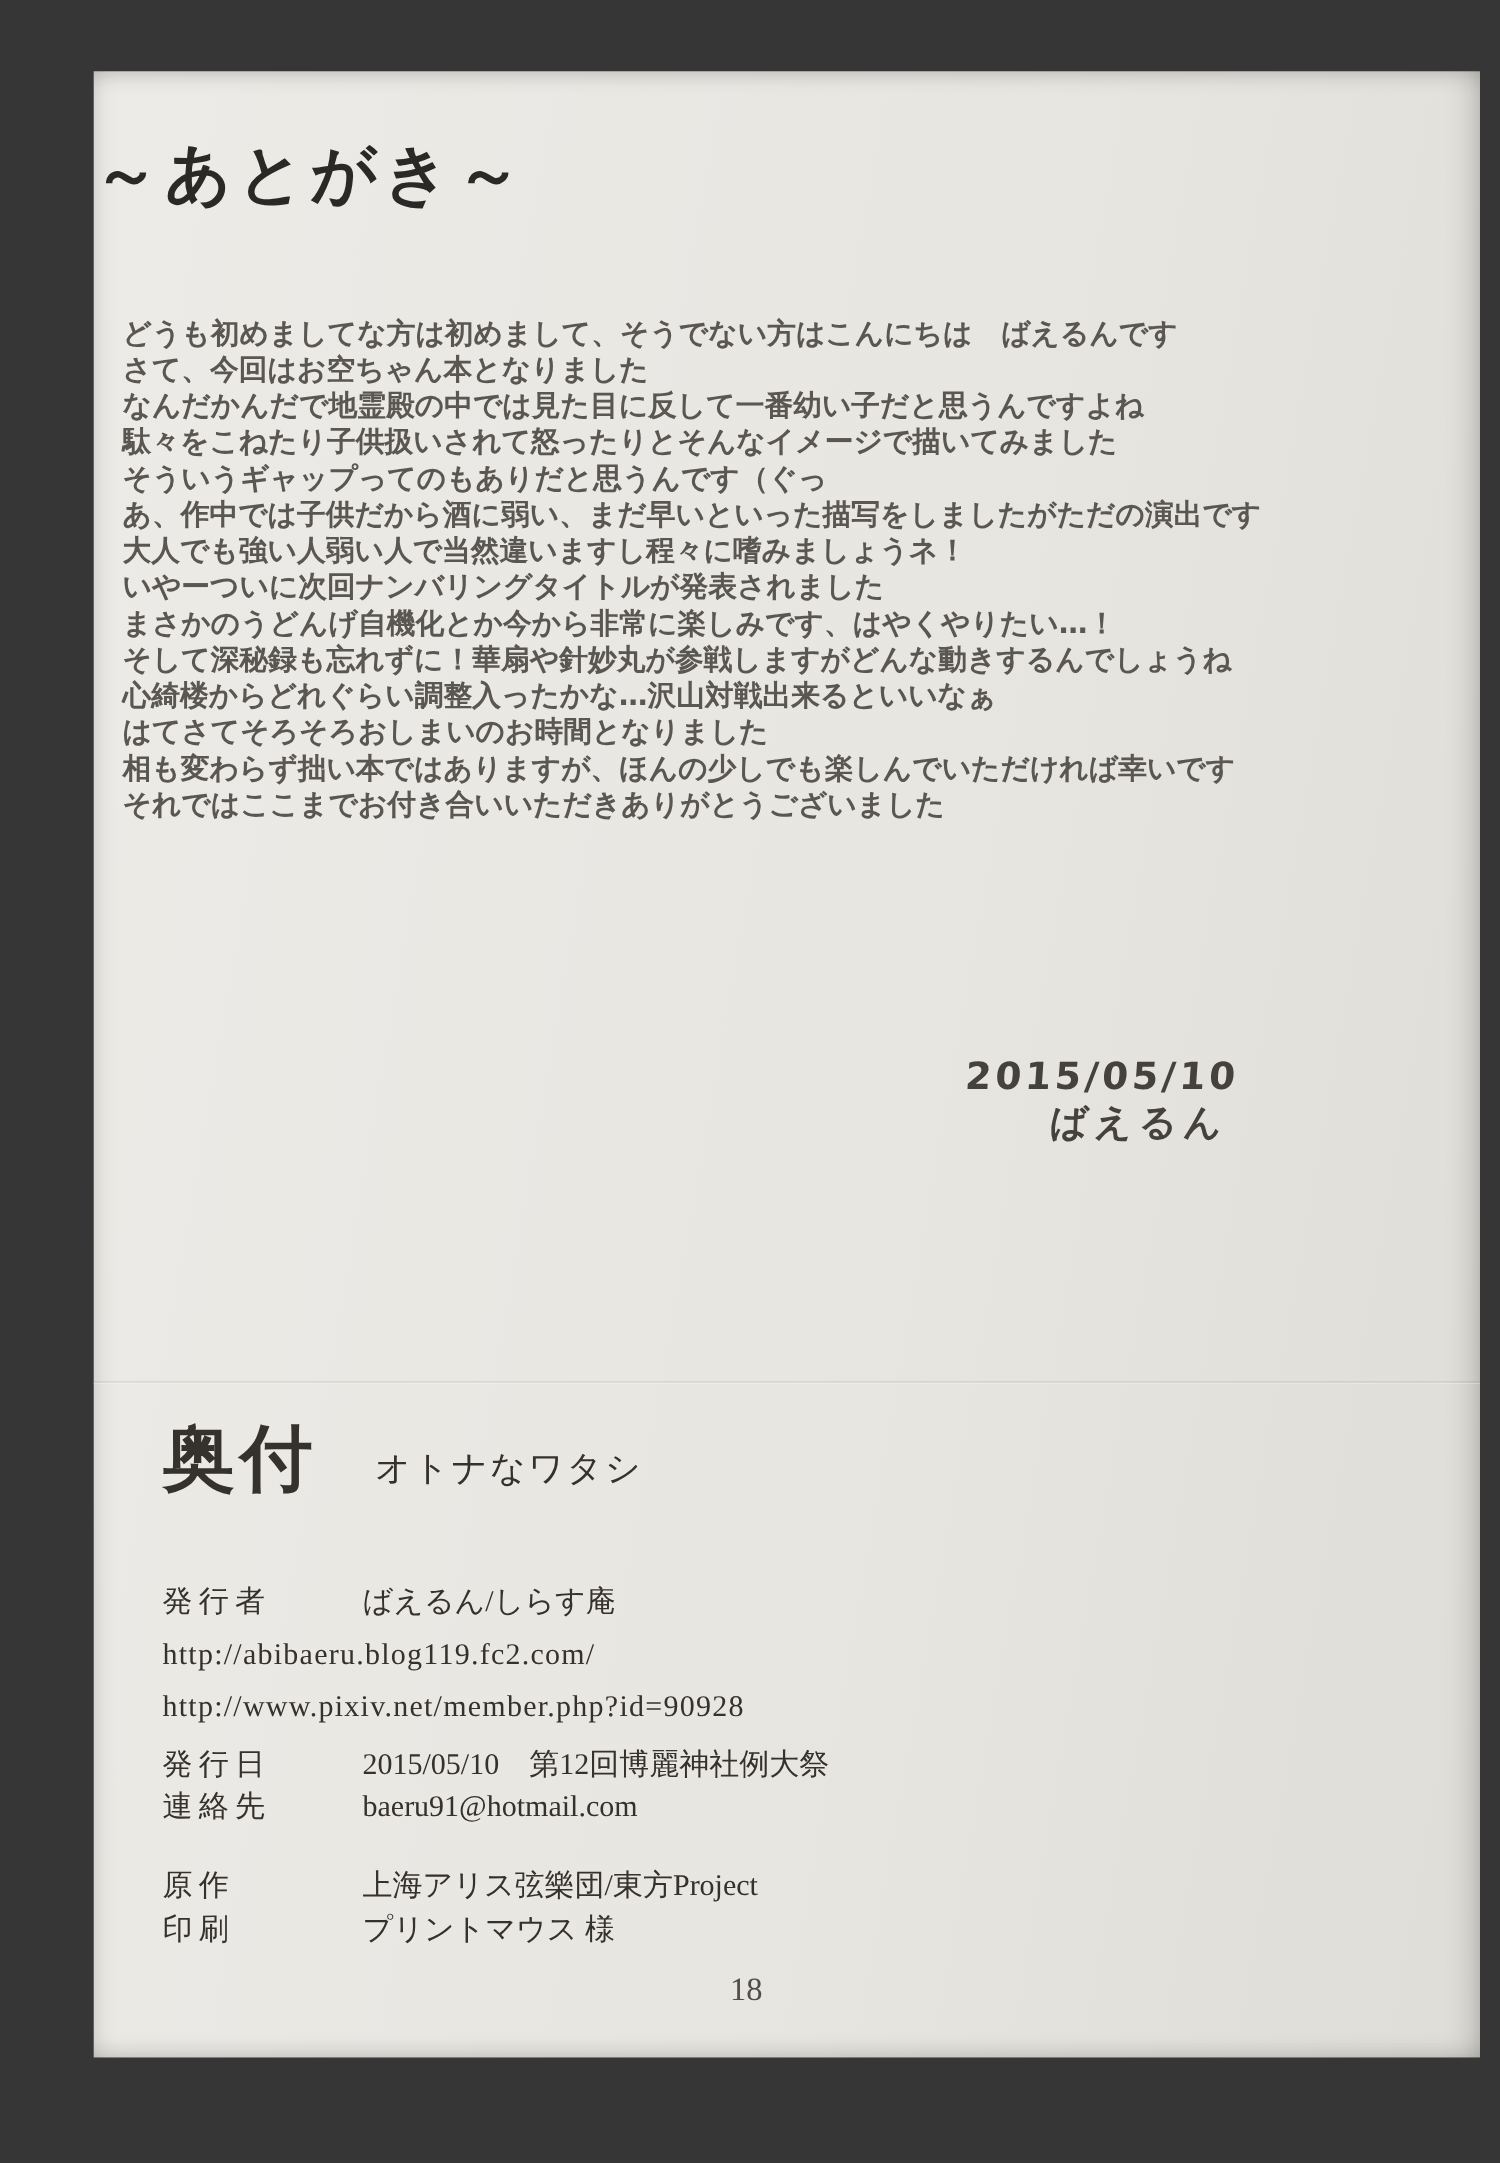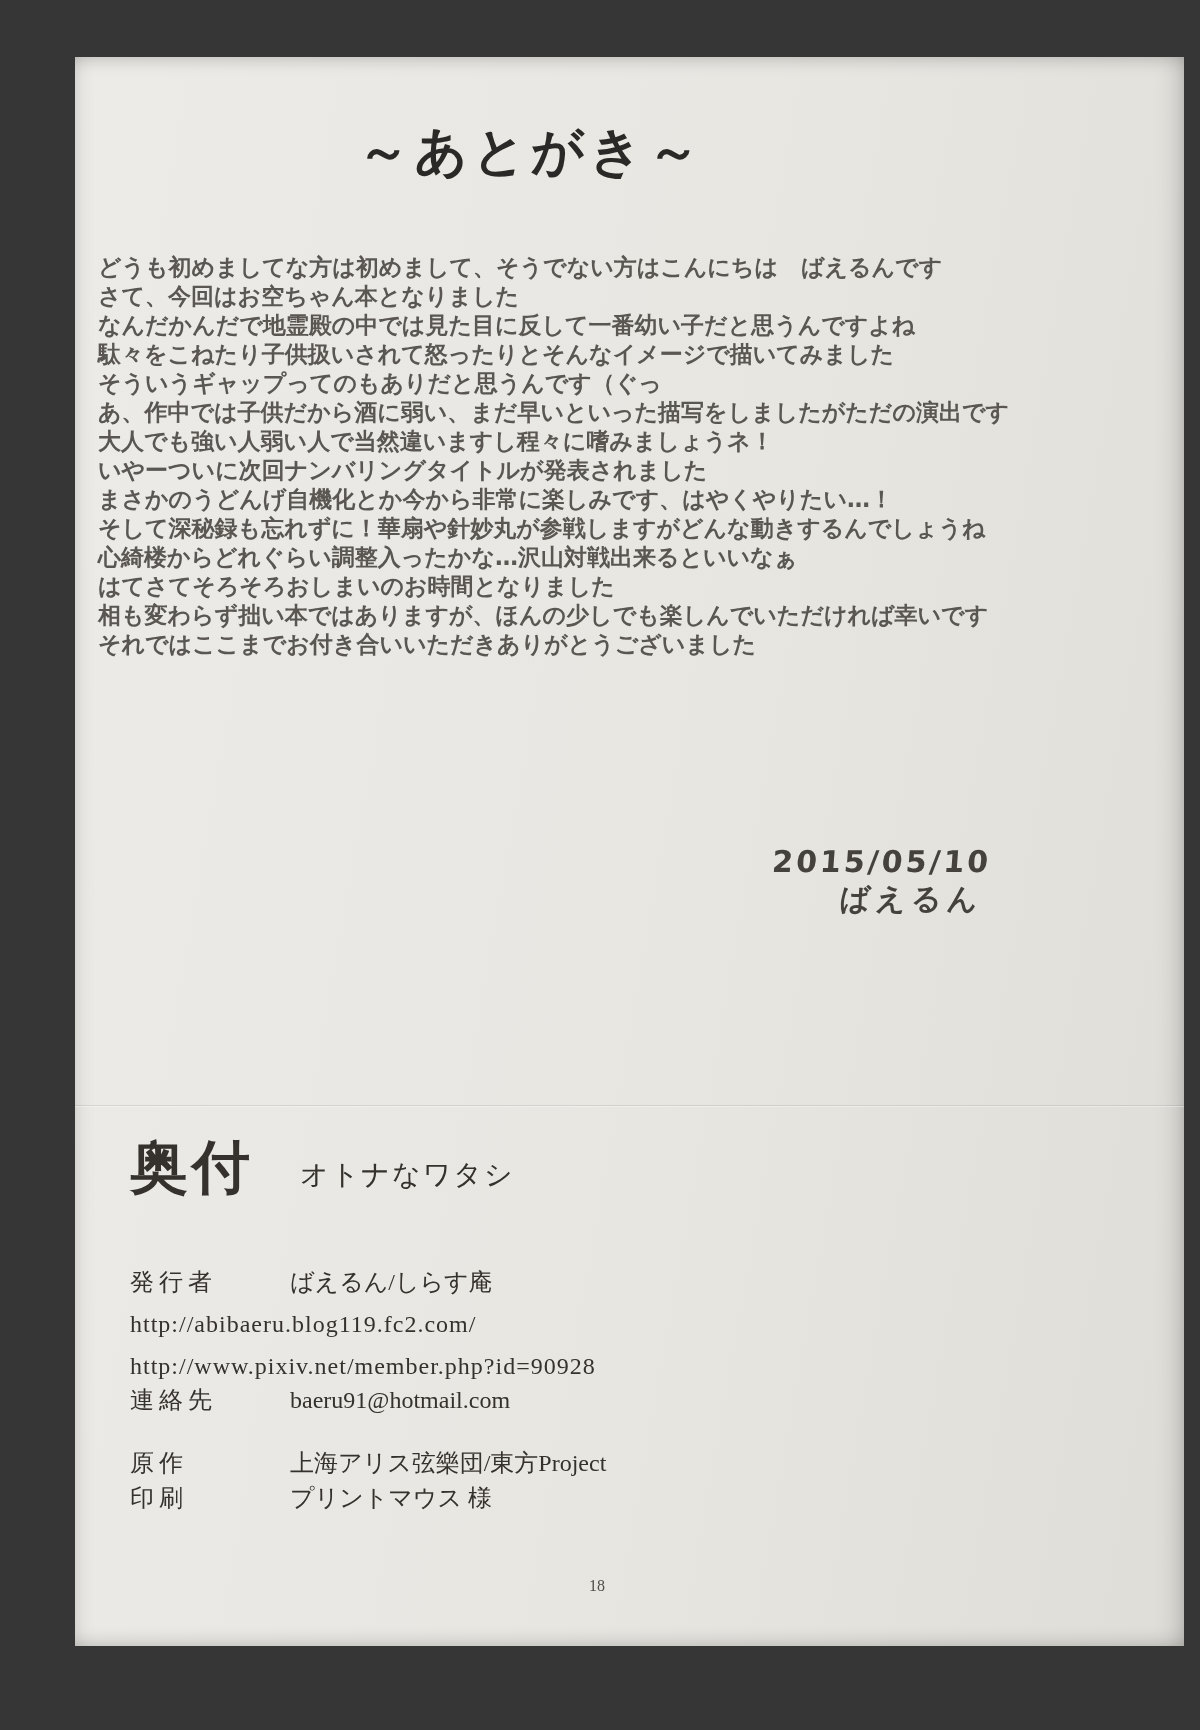--- a/index.html
+++ b/index.html
@@ -27,22 +27,21 @@
       inset 0 -12px 18px -9px rgba(0,0,0,0.14),
       inset 0 14px 18px -12px rgba(0,0,0,0.16),
       inset 16px 0 20px -14px rgba(0,0,0,0.10);
   }
   .seam{
     position:absolute; left:0; right:0; top:1048px; height:1px;
     background:rgba(90,85,75,0.14);
     box-shadow:0 1px 0 rgba(255,255,255,0.35);
   }
   .title{
-    position:absolute; top:60px; left:0; width:912px;
-    text-align:center;
+    position:absolute; top:48px; left:0; width:912px;
     font-size:52px; font-weight:bold; letter-spacing:5px;
     color:var(--ink-title);
   }
   .body-text{
     position:absolute; left:23px; top:196px;
     font-size:23px; line-height:29px;
     color:var(--ink-body);
     white-space:nowrap;
   }
   .body-text p{margin:0;}
@@ -78,21 +77,21 @@
   .url{letter-spacing:1px;}
   .mt11{margin-top:11px;}
   .mt15{margin-top:15px;}
   .mt3{margin-top:3px;}
   .mt32{margin-top:32px;}
   .mt4{margin-top:4px;}
   .page-number{
     position:absolute; top:1520px; left:0; width:1044px;
     text-align:center;
     font-family:"Liberation Serif","DejaVu Serif",serif;
-    font-size:16px; color:#514d48;
+    font-size:26px; color:#514d48;
   }
 </style>
 </head>
 <body>
 
 <div class="paper">
 
   <h1 class="title">～あとがき～</h1>
 
   <div class="body-text">
@@ -131,20 +130,23 @@
     <span class="okuzuke">奥付</span>
     <span class="book-title">オトナなワタシ</span>
   </div>
 
   <div class="colophon-rows">
     <div class="crow">
       <span class="label">発行者</span><span>ばえるん/しらす庵</span>
     </div>
     <div class="url mt11">http://abibaeru.blog119.fc2.com/</div>
     <div class="url mt11">http://www.pixiv.net/member.php?id=90928</div>
+    <div class="crow mt15">
+      <span class="label">発行日</span><span>2015/05/10　第12回博麗神社例大祭</span>
+    </div>
     <div class="crow mt3">
       <span class="label">連絡先</span><span>baeru91@hotmail.com</span>
     </div>
     <div class="crow mt32">
       <span class="label">原作</span><span>上海アリス弦樂団/東方Project</span>
     </div>
     <div class="crow mt4">
       <span class="label">印刷</span><span>プリントマウス 様</span>
     </div>
   </div>

